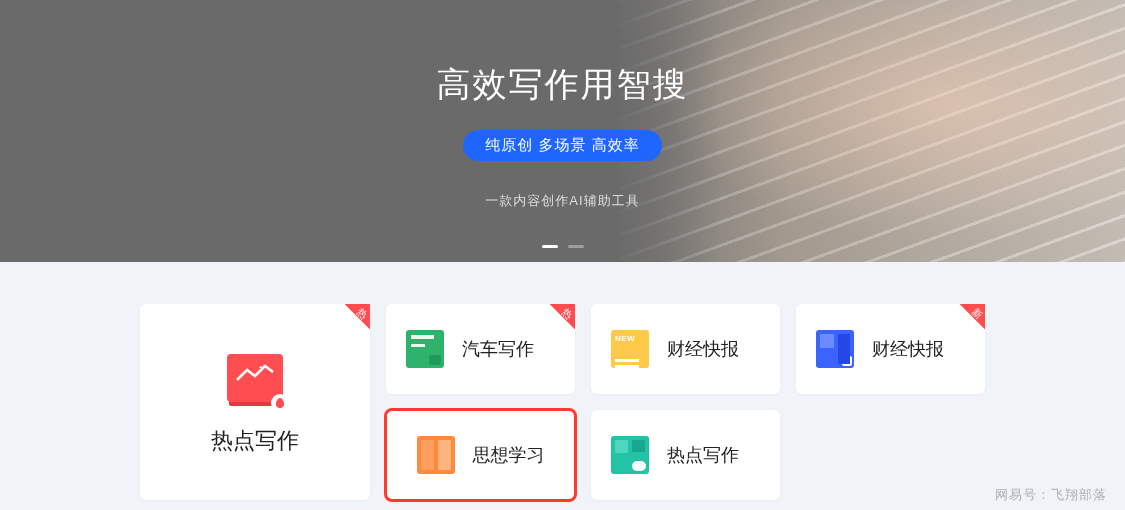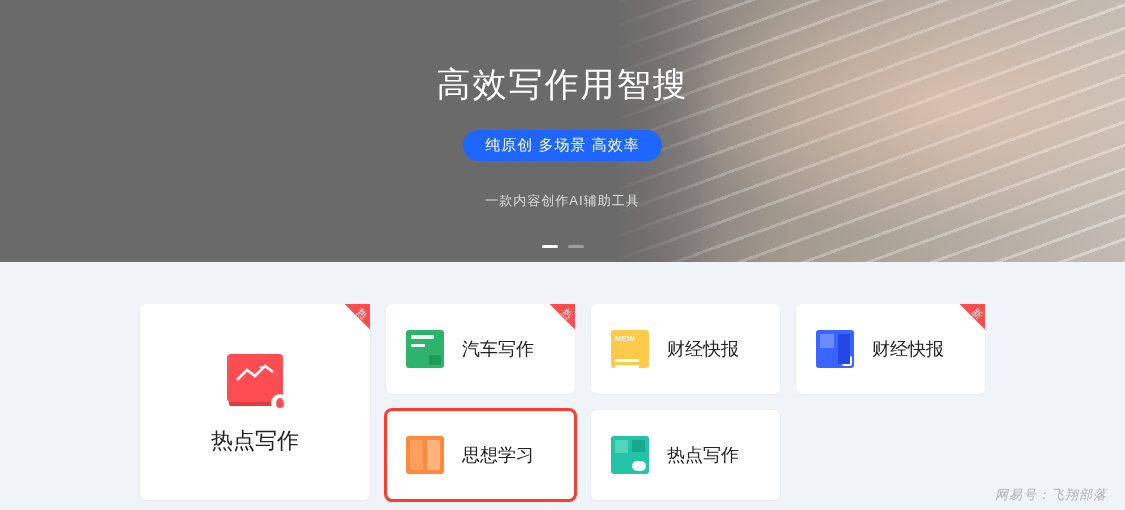--- a/index.html
+++ b/index.html
@@ -247,30 +247,30 @@
     background:#19a88e;
   }
   .ico-teal .cloud{
     position:absolute; right:3px; bottom:3px; width:14px; height:10px;
     background:#fff; border-radius:6px;
   }
   .highlighted {
     outline: 3px solid #ff3b30;
     outline-offset: -1px;
     border-radius: 6px;
+    justify-content: center;
   }
   .watermark {
     position: absolute;
     right: 18px;
     bottom: 6px;
     color: rgba(120,120,120,0.55);
     font-size: 13px;
     letter-spacing: 1px;
     pointer-events: none;
-    font-style: italic;
   }
 </style>
 </head>
 <body>
 
 <div class="hero">
   <div class="hero-title">高效写作用智搜</div>
   <div class="hero-pill">纯原创 多场景 高效率</div>
   <div class="hero-sub">一款内容创作AI辅助工具</div>
   <div class="dots">

